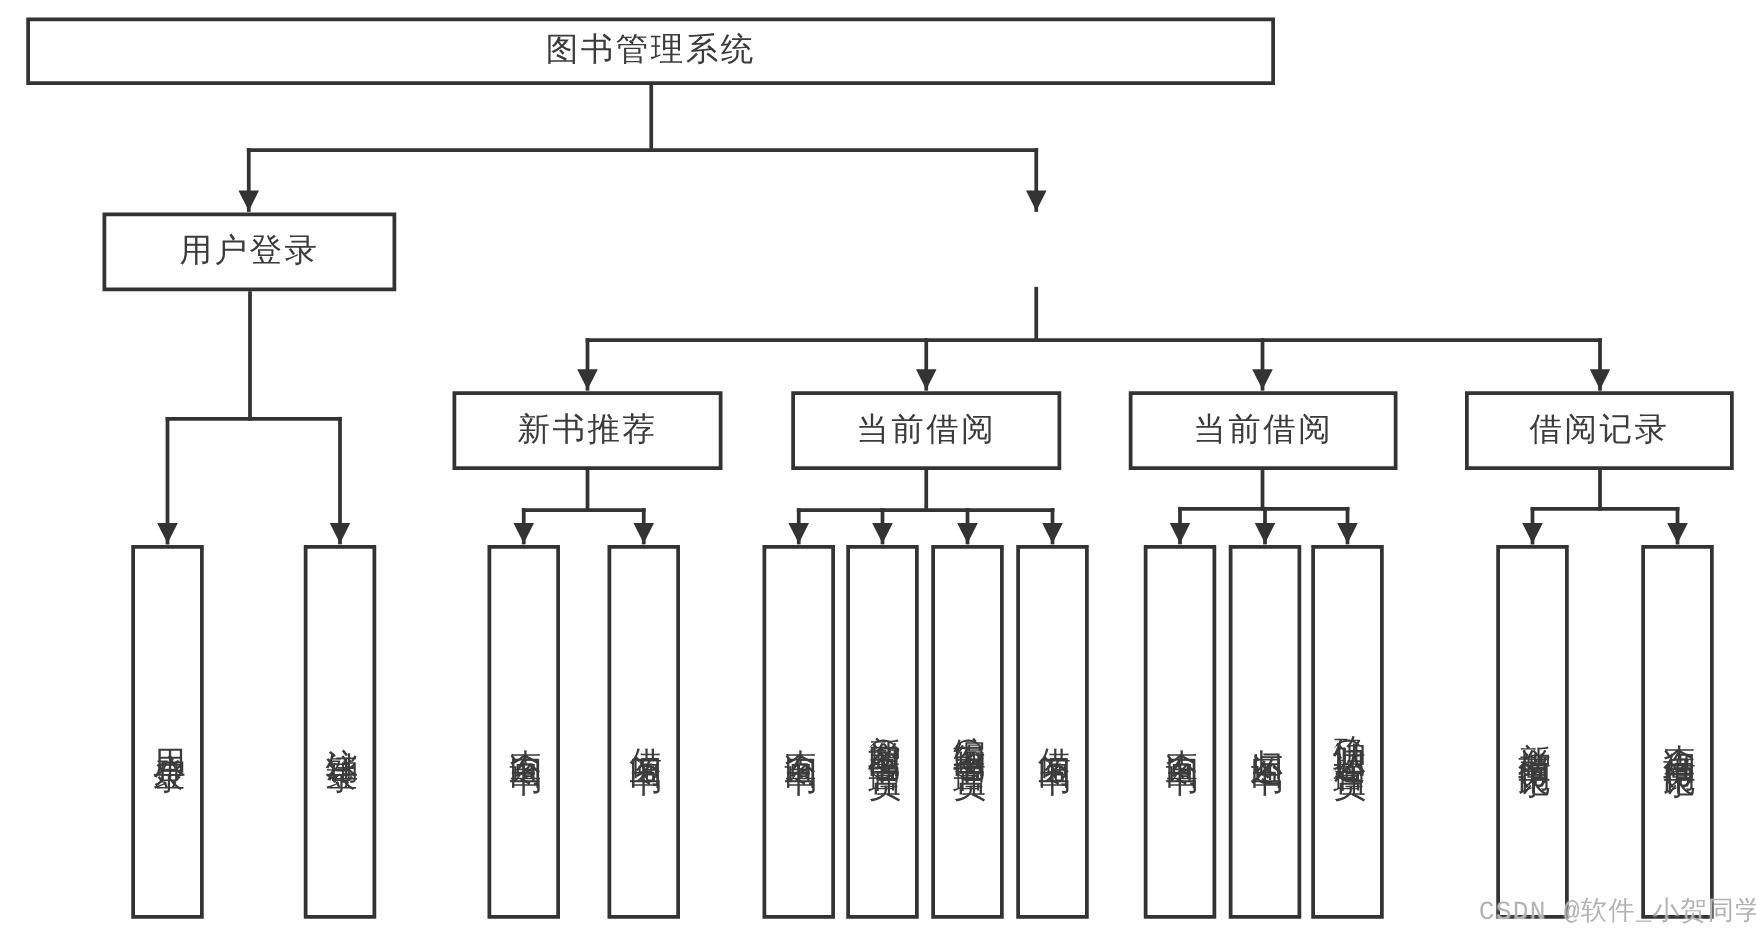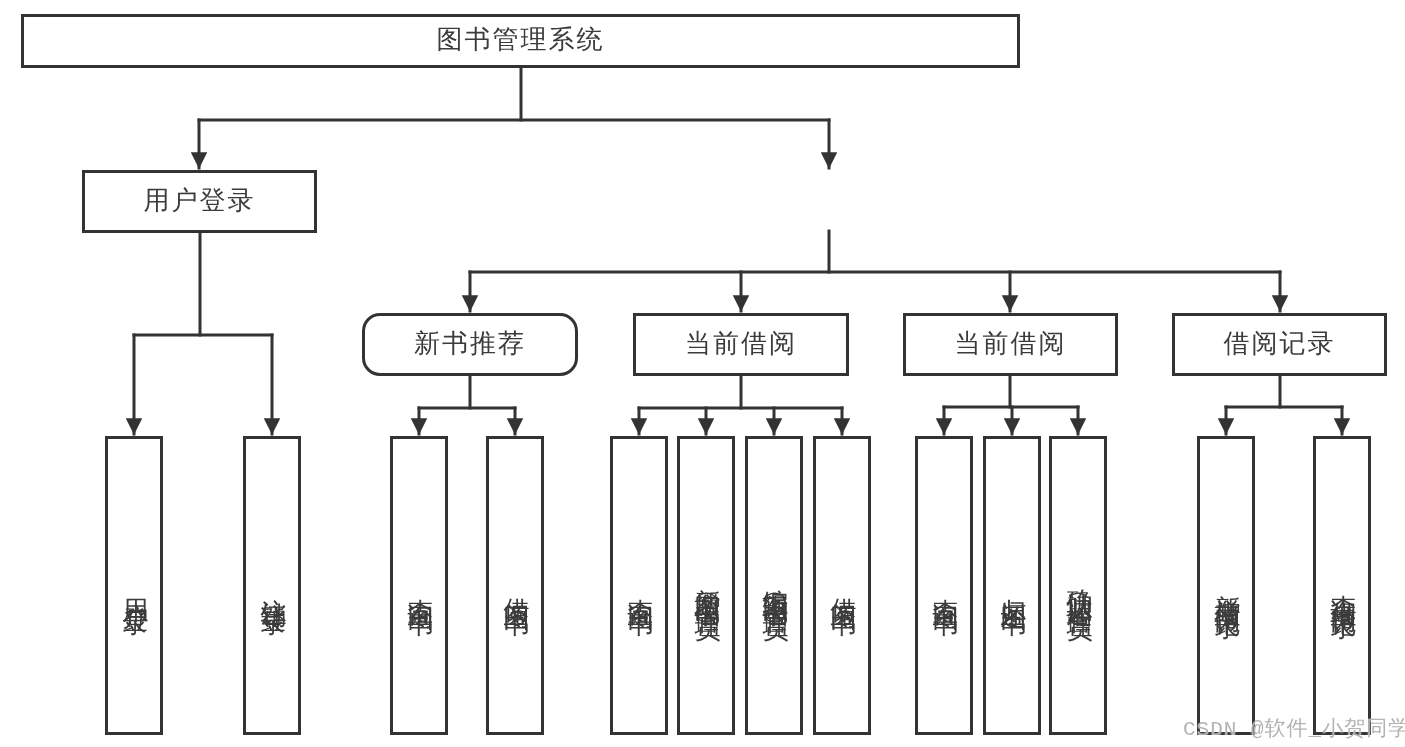--- a/index.html
+++ b/index.html
@@ -119,21 +119,21 @@
   </svg>
 
   <div class="hbox" style="left:21px; top:14px; width:999px; height:54px;">
     <span>图书管理系统</span>
   </div>
 
   <div class="hbox" style="left:82px; top:170px; width:235px; height:63px;">
     <span>用户登录</span>
   </div>
 
-  <div class="hbox" style="left:362px; top:313px; width:216px; height:63px;border-radius:18px;">
+  <div class="hbox" style="left:362px; top:313px; width:216px; height:63px;">
     <span>新书推荐</span>
   </div>
   <div class="hbox" style="left:633px; top:313px; width:216px; height:63px;">
     <span>当前借阅</span>
   </div>
   <div class="hbox" style="left:903px; top:313px; width:215px; height:63px;justify-content:center;">
     <span>当前借阅</span>
   </div>
   <div class="hbox" style="left:1172px; top:313px; width:215px; height:63px;">
     <span>借阅记录</span>

